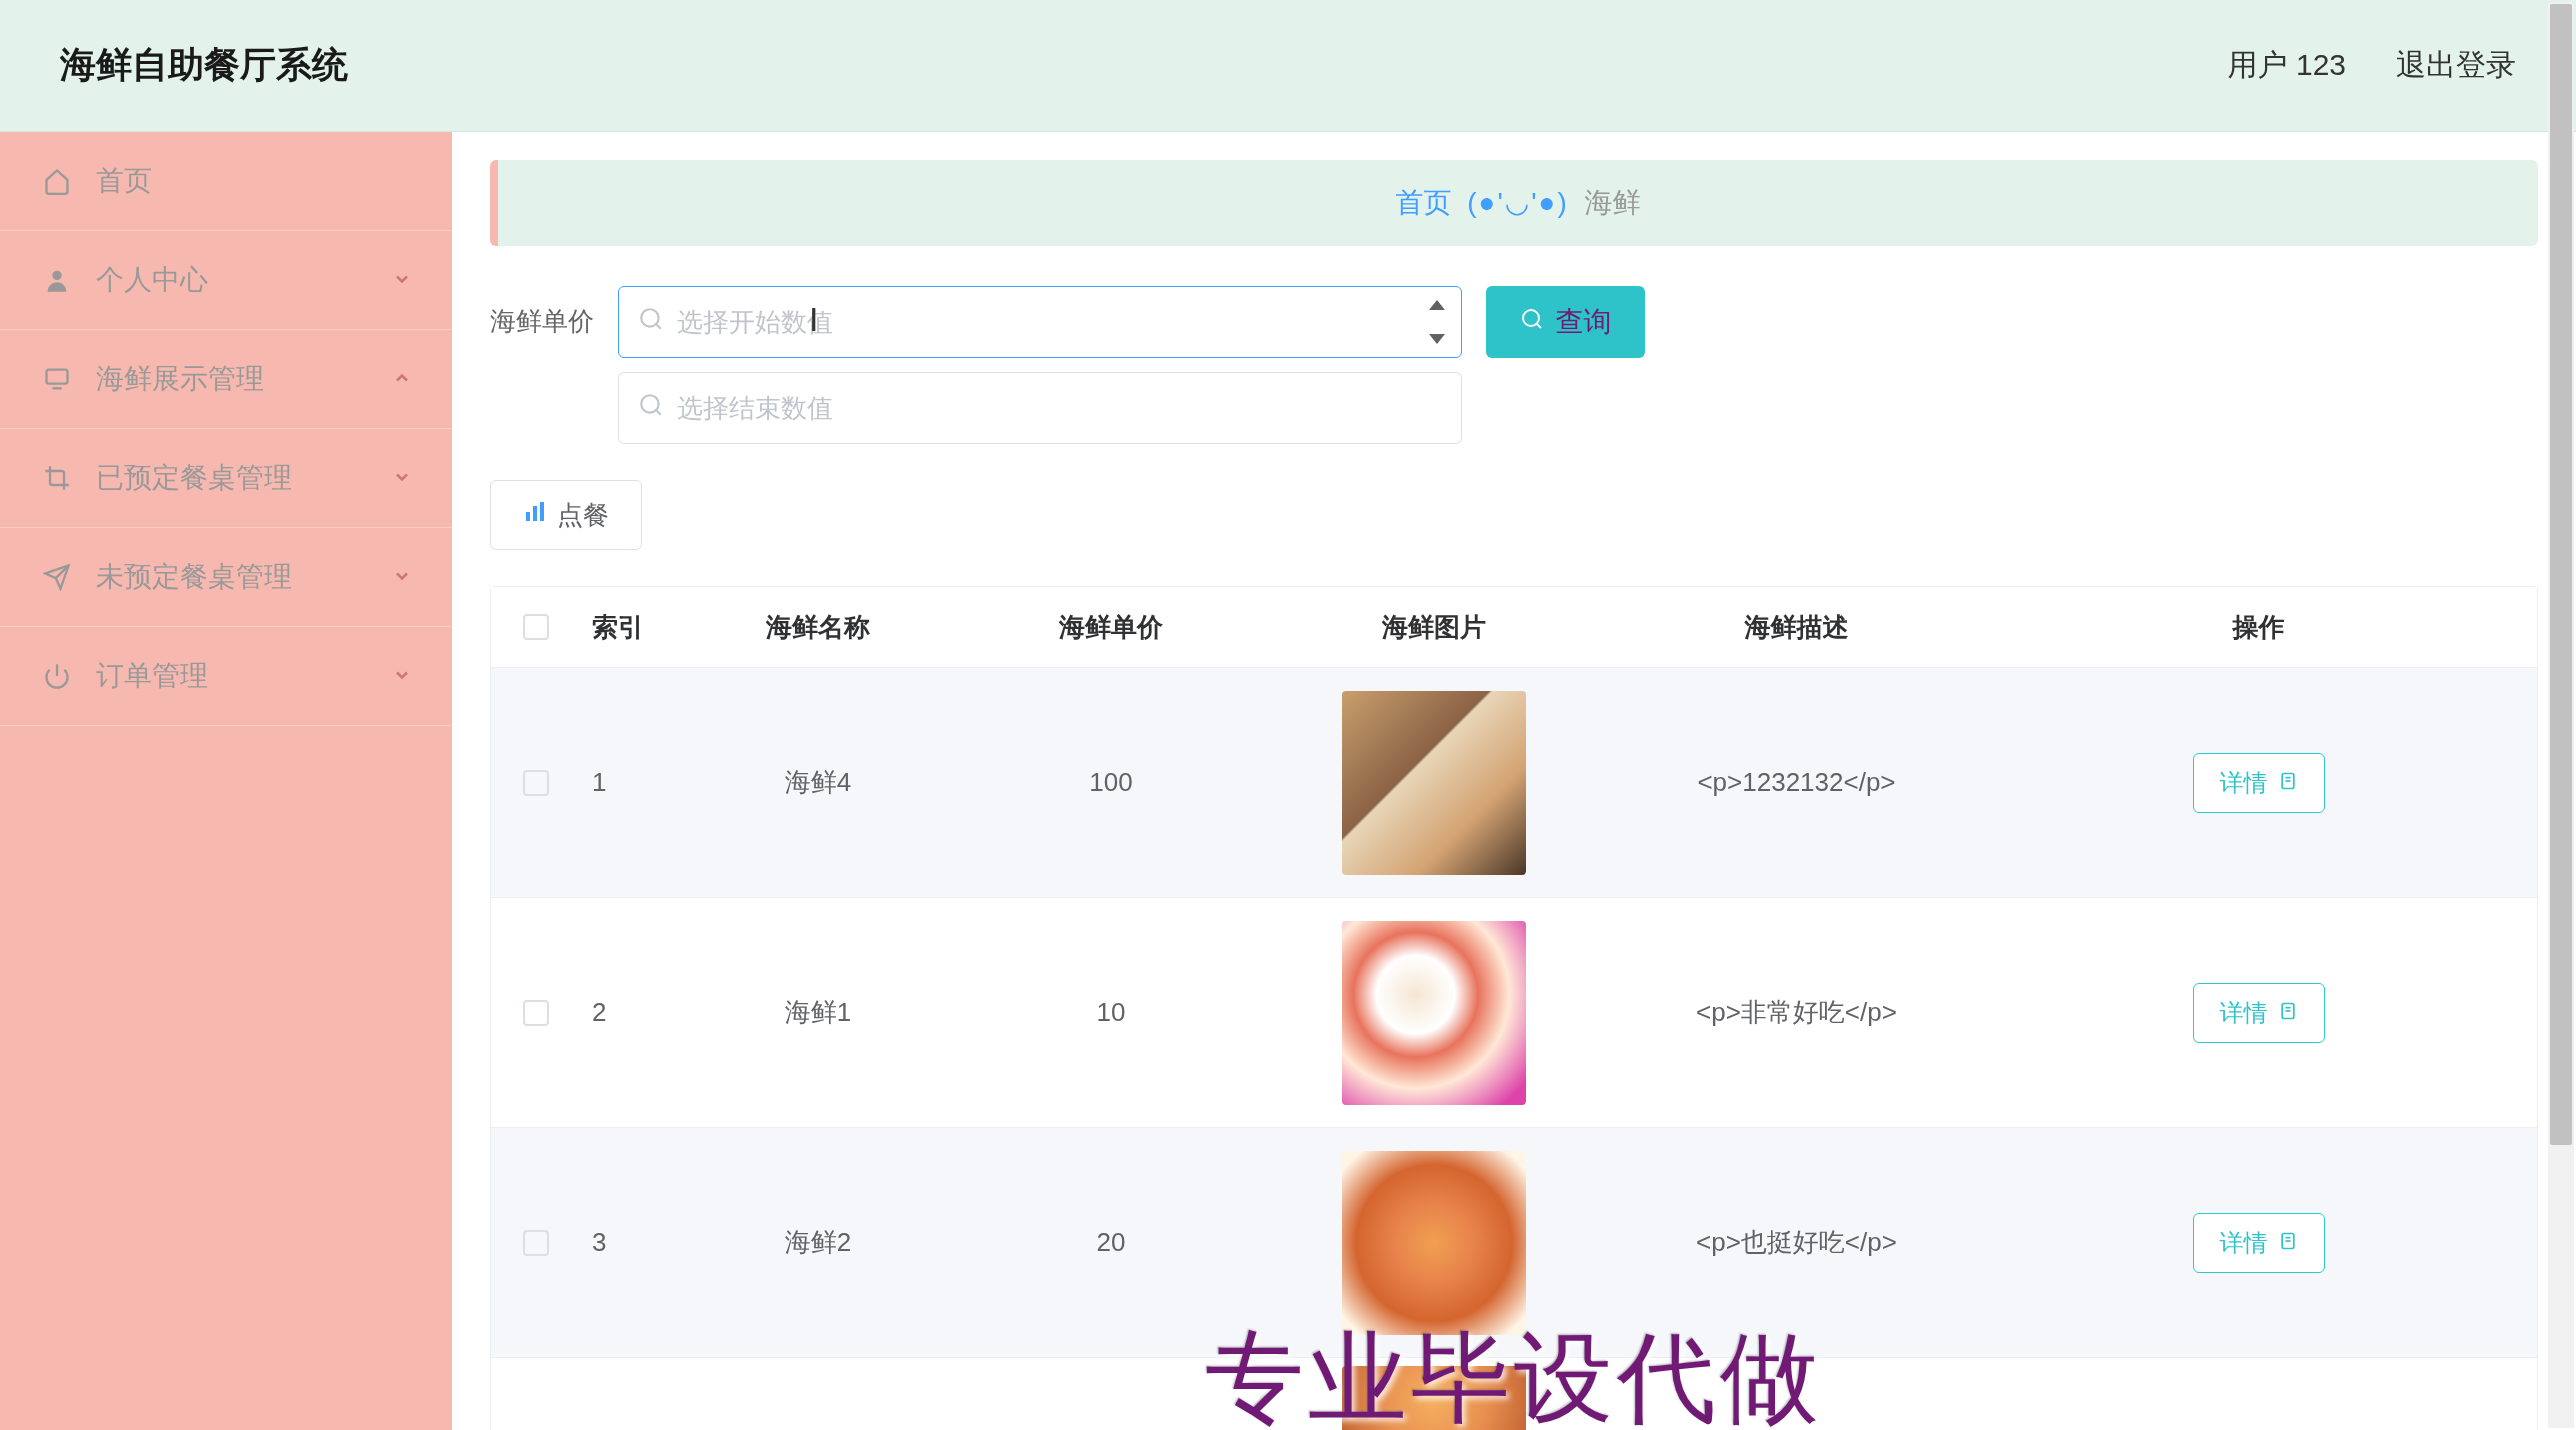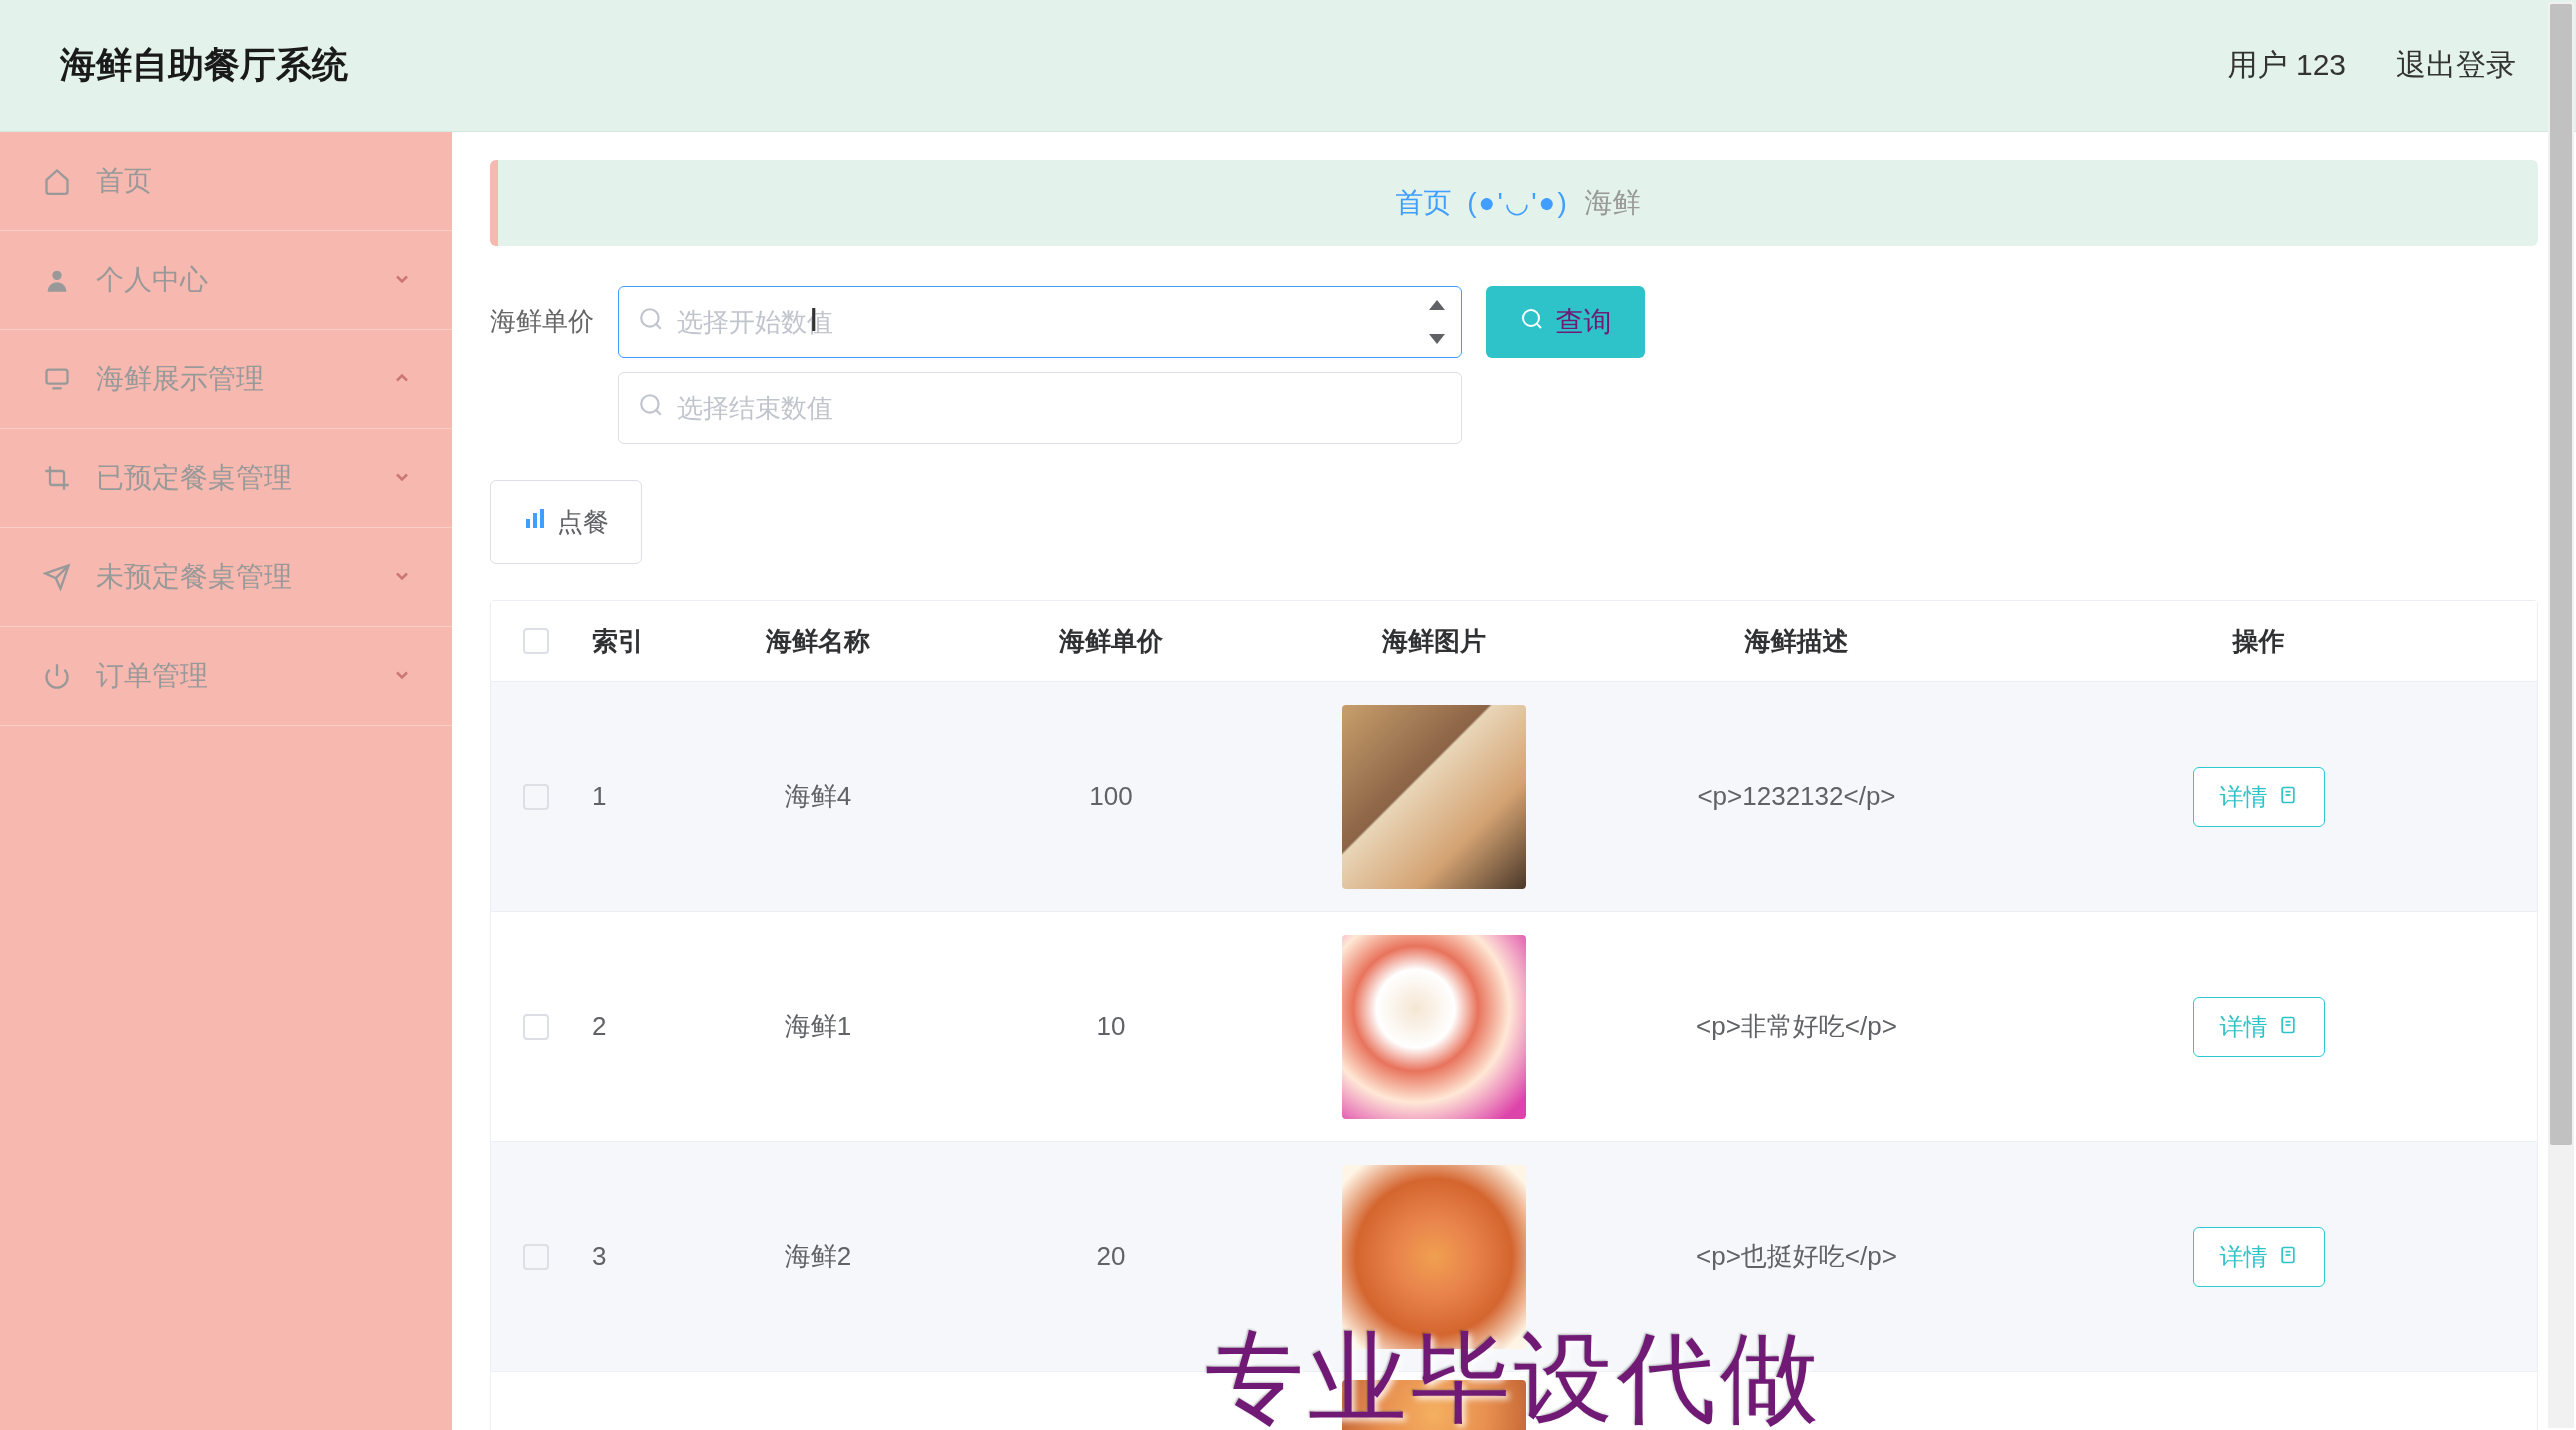--- a/index.html
+++ b/index.html
@@ -154,21 +154,21 @@
   align-items: center;
   justify-content: center;
   gap: 12px;
 }
 
 
 .action-btn {
   display: inline-flex;
   align-items: center;
   gap: 10px;
-  height: 84px;
+  height: 70px;
   padding: 0 32px;
   border: 1px solid #dcdfe6;
   border-radius: 6px;
   background: white;
   font-size: 26px;
   color: #606266;
   cursor: pointer;
   margin-bottom: 36px;
 }
 .action-btn .iconc { color: #409eff; }

